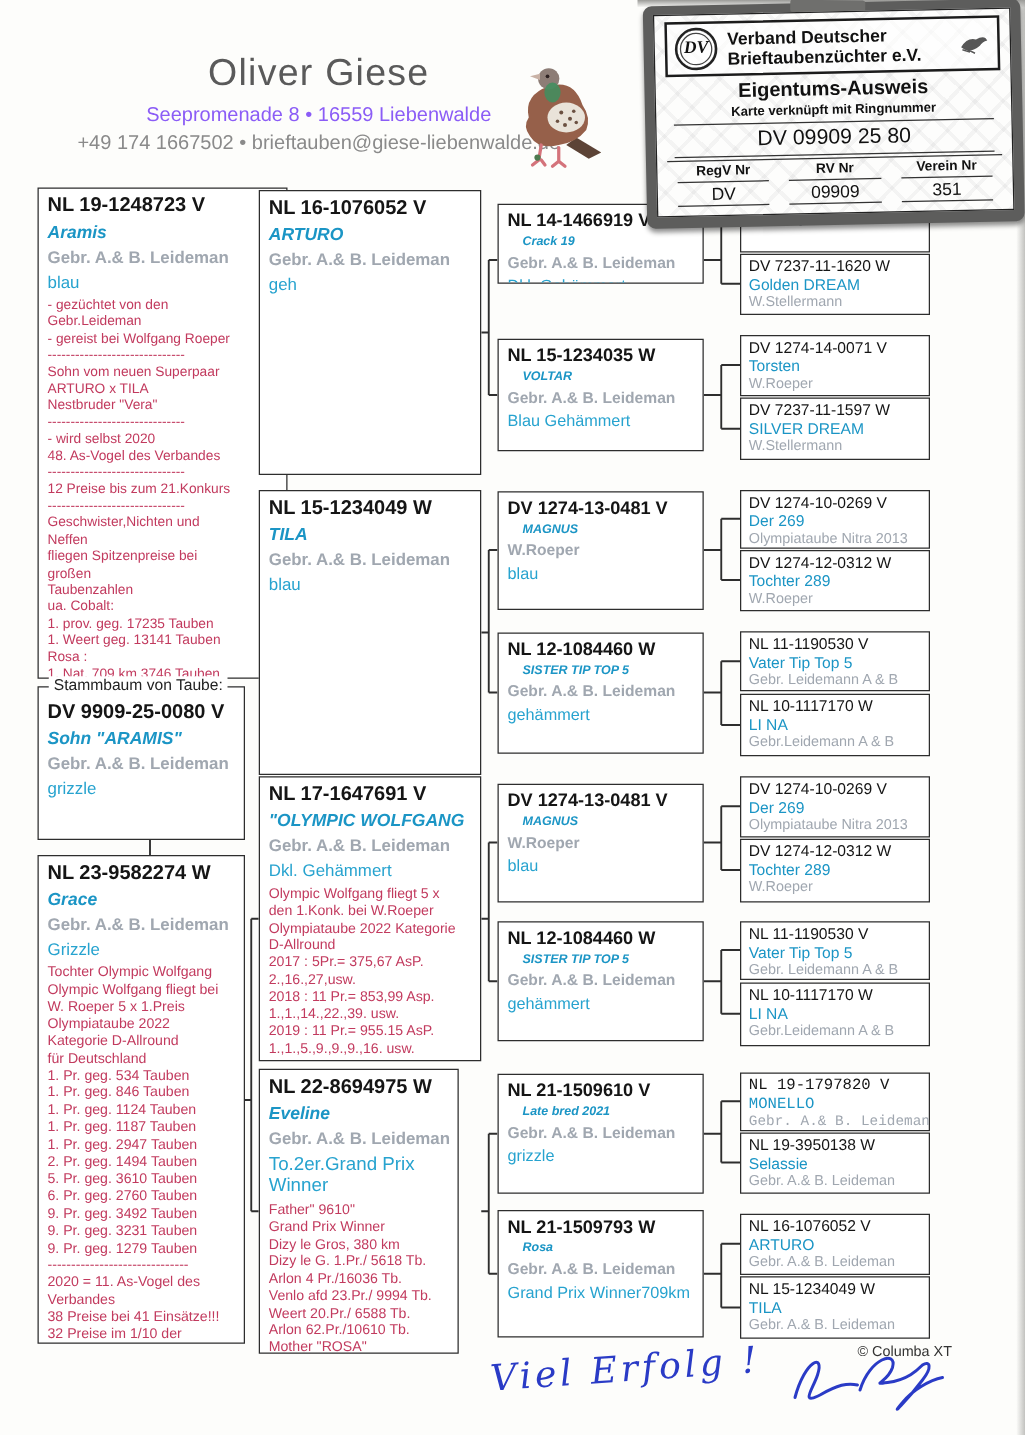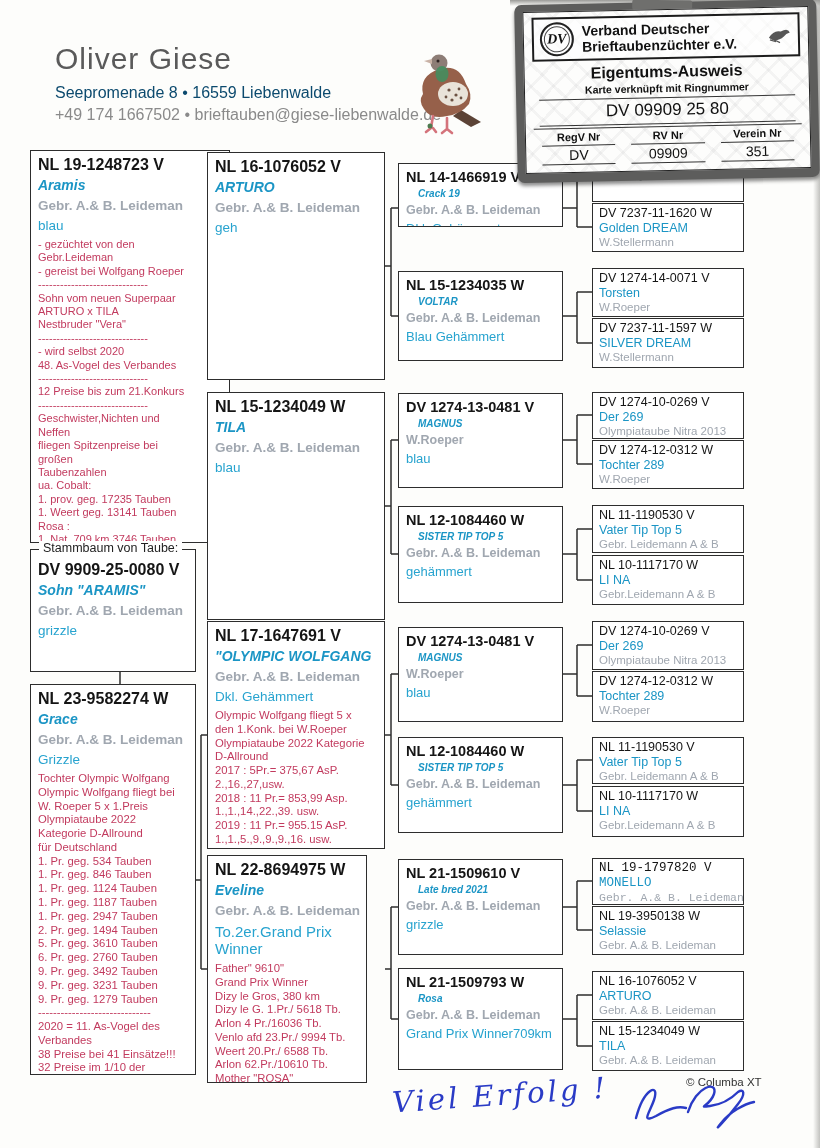--- a/index.html
+++ b/index.html
@@ -1,23 +1,23 @@
 <!DOCTYPE html>
 <html><head>
 <meta charset="utf-8">
 <style>
   html,body{margin:0;padding:0;}
   body{width:820px;height:1148px;position:relative;background:#fdfdfb;font-family:"Liberation Sans",sans-serif;overflow:hidden;}
   .scan-edge-right{position:absolute;right:0;top:0;width:7px;height:100%;background:linear-gradient(to left,#c2c2bf,rgba(255,255,255,0));}
   .scan-edge-top{position:absolute;right:0;top:0;width:310px;height:6px;background:linear-gradient(to bottom,#9a9a97,rgba(255,255,255,0));}
 
   
-  .header{position:absolute;left:55px;top:42px;width:400px;}
+  .header{position:absolute;left:55px;top:42px;width:400px;text-align:center;}
   .owner-name{font-size:30px;color:#5a5a5a;letter-spacing:1px;}
-  .owner-address{font-size:16px;color:#0c4a6e;margin-top:8px;}
+  .owner-address{font-size:16px;color:#8b5cf6;margin-top:8px;}
   .owner-contact{font-size:16px;color:#8a8a8a;margin-top:4px;}
   .pigeon-photo{position:absolute;left:403px;top:48px;}
 
   
   .card-wrap{position:absolute;left:516px;top:2px;width:302px;z-index:9;transform:rotate(-1.2deg);}
   .card-tape{position:absolute;left:118px;top:-2px;width:60px;height:10px;background:#6f6f6d;transform:rotate(2deg);border-radius:2px;}
   .card-backing{background:#5d5d5c;border-radius:7px;padding:7px 8px 9px 8px;box-shadow:0 3px 4px rgba(0,0,0,.45);}
   .card{background:#fdfdfc;border:1px solid #222;padding:5px 8px 7px 8px;position:relative;
         background-image:repeating-linear-gradient(45deg,rgba(120,120,125,.07) 0 3px,transparent 3px 16px),
                          repeating-linear-gradient(-45deg,rgba(120,120,125,.07) 0 3px,transparent 3px 16px);}

